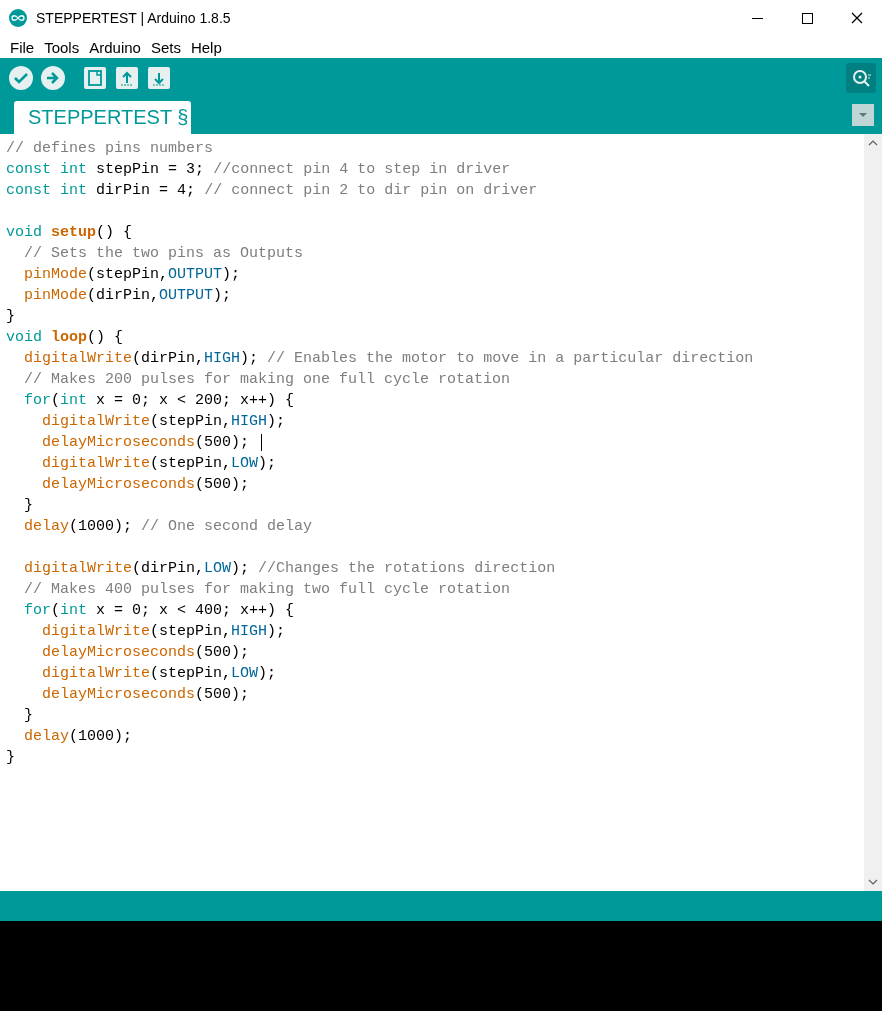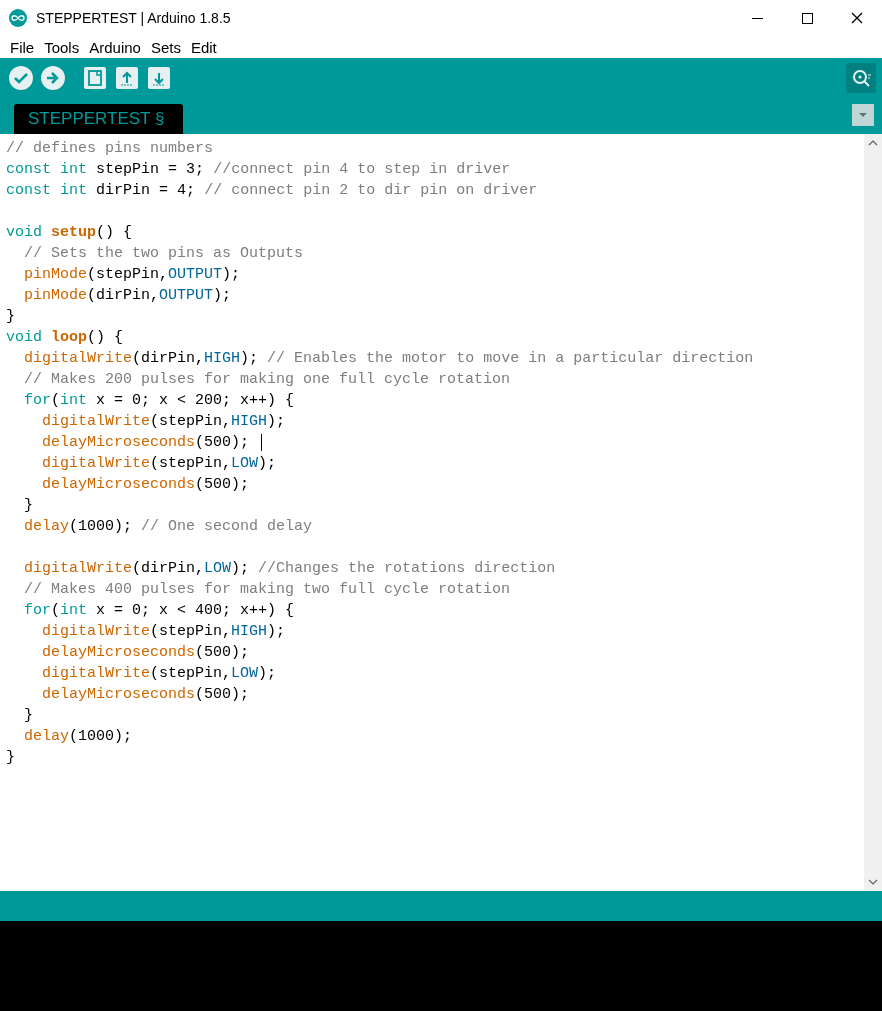--- a/index.html
+++ b/index.html
@@ -70,23 +70,23 @@
 
 .tabbar {
   height: 36px;
   background: #009999;
   display: flex;
   align-items: flex-end;
   padding-left: 14px;
   position: relative;
 }
 .tab {
-  background: #000000;
-  padding: 5px 19px 5px 14px;
-  font-size: 17px;
+  background: #ffffff;
+  padding: 5px 3px 5px 14px;
+  font-size: 20px;
   color: #009999;
   border-radius: 3px 3px 0 0;
 }
 .tab-dd {
   position: absolute;
   right: 8px;
   top: 6px;
   width: 22px; height: 22px;
   background: #c0d6d6;
   display: flex; align-items: center; justify-content: center;
@@ -178,21 +178,21 @@
         </svg>
     </div>
   </div>
 </div>
 
 <div class="menubar">
   <span>File</span>
   <span>Tools</span>
   <span>Arduino</span>
   <span>Sets</span>
-  <span>Edit</span>
+  <span>Help</span>
 </div>
 
 <div class="toolbar">
   <div class="tb-btn">
     <svg width="26" height="26">
         <circle cx="13" cy="13" r="12" fill="#e6f0f0"></circle>
         <path d="M7 13 L11 17 L19 9" stroke="#009999" stroke-width="2.5" fill="none"></path>
       </svg>
   </div>
   <div class="tb-btn">

